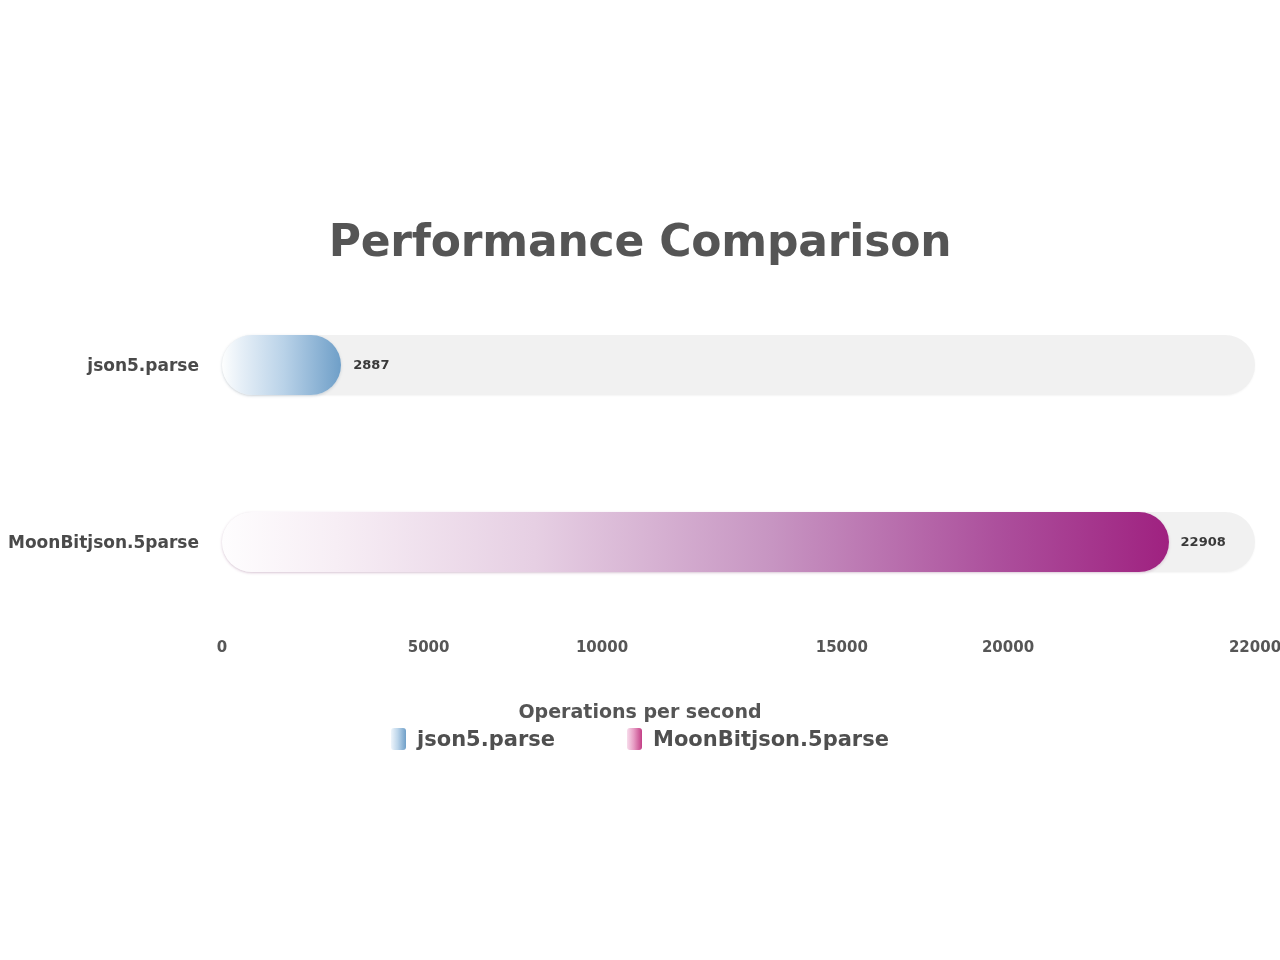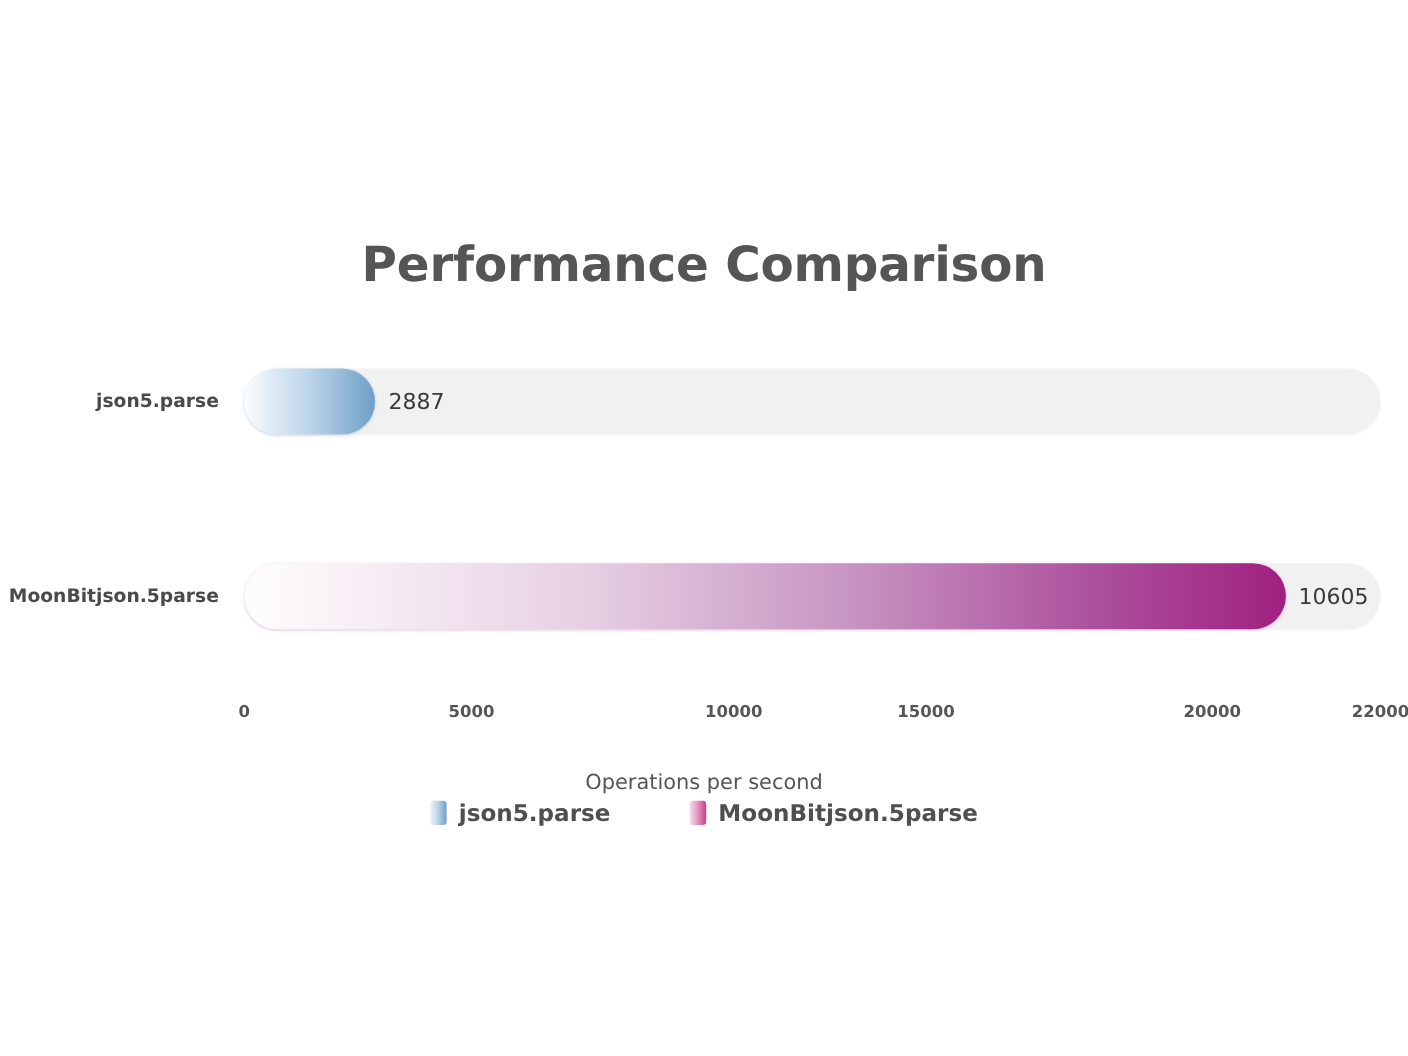--- a/index.html
+++ b/index.html
@@ -93,22 +93,22 @@
   .bar-fill.series-1 {
     background: linear-gradient(to right, #fefdfe 0%, #f7eef5 12%, #e6cfe3 33%, #c795c2 58%, #ac4f9c 82%, #9f2180 100%);
     box-shadow: 0 1px 3px rgba(120,30,100,0.22);
   }
 
   .value-label {
     position: absolute;
     top: 0;
     height: 60px;
     line-height: 60px;
-    font-size: 20px;
-    font-weight: normal;
+    font-size: 13px;
+    font-weight: bold;
     color: #3a3a3a;
     white-space: nowrap;
   }
 
   
   .axis-ticks {
     position: absolute;
     left: 0;
     top: 638px;
     width: 1280px;
@@ -124,21 +124,21 @@
     white-space: nowrap;
   }
 
   .axis-title {
     position: absolute;
     left: 0;
     top: 700px;
     width: 1280px;
     text-align: center;
     font-size: 19px;
-    font-weight: normal;
+    font-weight: bold;
     color: #555555;
     white-space: nowrap;
   }
 
   
   .legend {
     position: absolute;
     left: 0;
     top: 727px;
     width: 1280px;
@@ -186,29 +186,29 @@
         <div class="bar-fill series-0" id="fill-0" style="width: 119.291px;"></div>
       </div>
       <div class="value-label" id="val-0" style="left: 353.291px;">2887</div>
     </div>
 
     <div class="bar-row row-1">
       <div class="cat-label">MoonBitjson.5parse</div>
       <div class="bar-track">
         <div class="bar-fill series-1" id="fill-1" style="width: 946.559px;"></div>
       </div>
-      <div class="value-label" id="val-1" style="left: 1180.56px;">10605</div>
+      <div class="value-label" id="val-1" style="left: 1180.56px;">22908</div>
     </div>
 
     <div class="axis-ticks" id="axis-ticks">
         <span class="tick-label" style="left: 222px;">0</span>
         <span class="tick-label" style="left: 428.6px; text-align: right;">5000</span>
-        <span class="tick-label" style="left: 667px;">10000</span>
+        <span class="tick-label" style="left: 602px;">10000</span>
         <span class="tick-label" style="left: 841.8px; text-align: right;">15000</span>
-        <span class="tick-label" style="left: 1102px;">20000</span>
+        <span class="tick-label" style="left: 1008px;">20000</span>
         <span class="tick-label" style="left: 1255px;">22000</span>
       </div>
 
     <div class="axis-title">Operations per second</div>
 
     <div class="legend">
       <div class="legend-item">
         <span class="legend-swatch series-0"></span>
         <span class="legend-text">json5.parse</span>
       </div>

